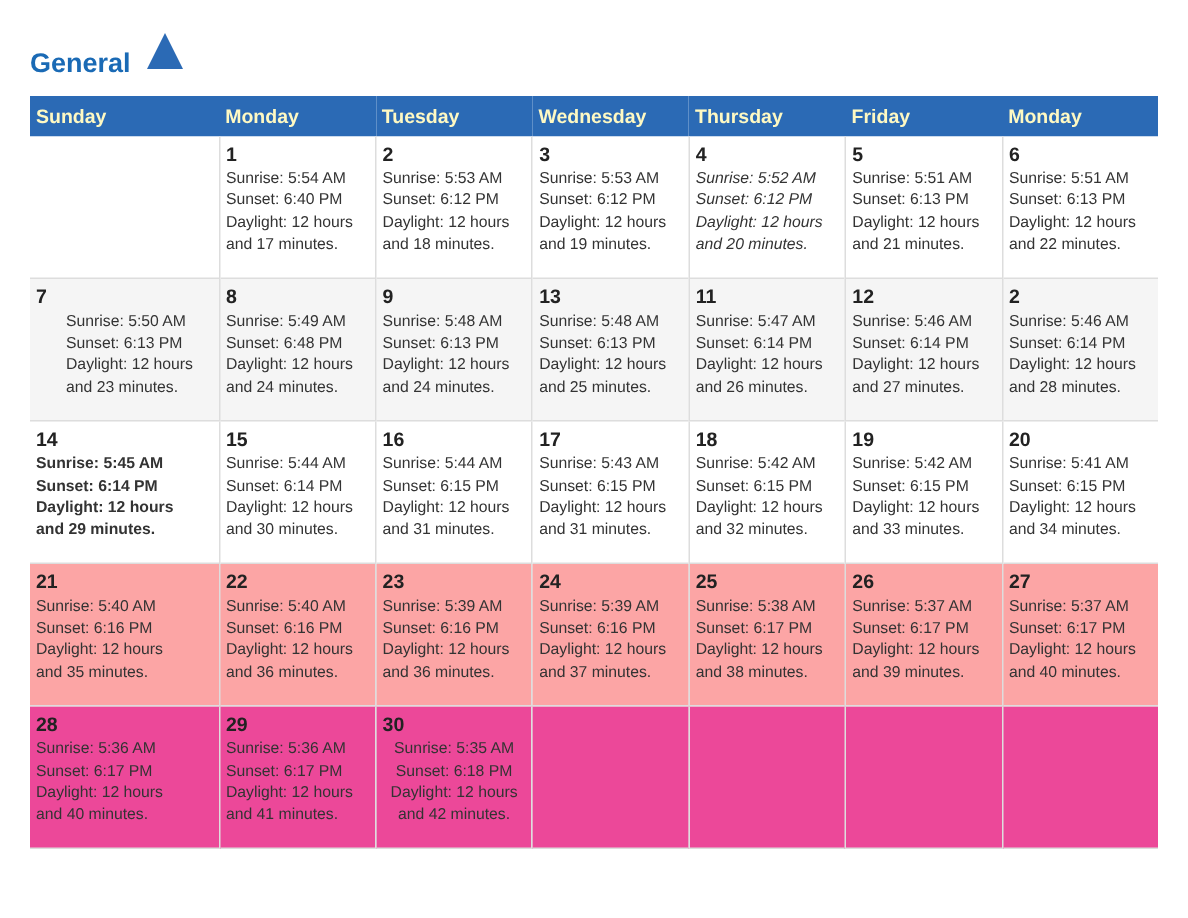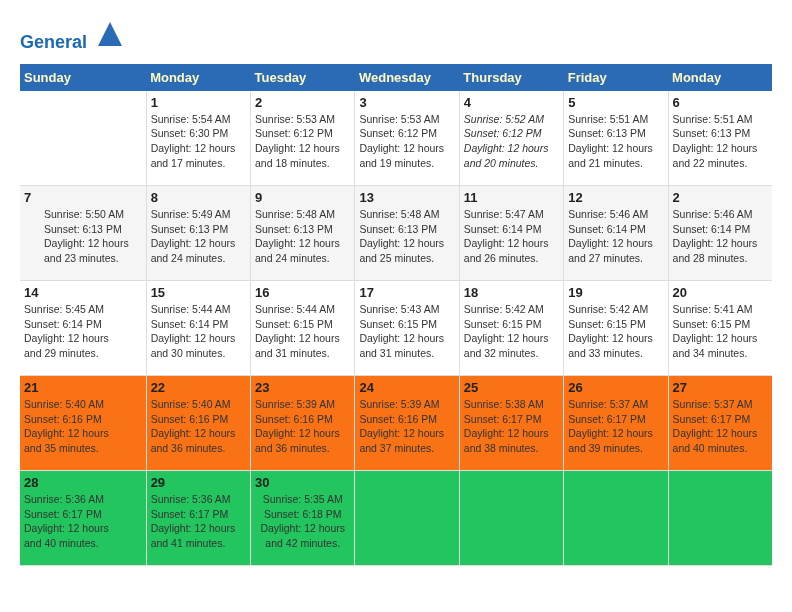--- a/index.html
+++ b/index.html
@@ -115,21 +115,21 @@
         <th>Friday</th>
         <th>Monday</th>
       </tr>
   </thead>
   <tbody id="calendar-body">
   <tr style="background: rgb(255, 255, 255);">
         <td></td>
         <td>
           <div class="day-num">1</div>
           <div class="day-info" style="white-space: pre-line;">Sunrise: 5:54 AM
-Sunset: 6:30 PM
+Sunset: 6:40 PM
 Daylight: 12 hours
 and 17 minutes.</div>
         </td>
         <td>
           <div class="day-num">2</div>
           <div class="day-info" style="white-space: pre-line;">Sunrise: 5:53 AM
 Sunset: 6:12 PM
 Daylight: 12 hours
 and 18 minutes.</div>
         </td>
@@ -166,21 +166,21 @@
         <td>
           <div class="day-num">7</div>
           <div class="day-info" style="white-space: pre-line; margin-left: 20px;">Sunrise: 5:50 AM
 Sunset: 6:13 PM
 Daylight: 12 hours
 and 23 minutes.</div>
         </td>
         <td>
           <div class="day-num">8</div>
           <div class="day-info" style="white-space: pre-line;">Sunrise: 5:49 AM
-Sunset: 6:13 PM
+Sunset: 6:48 PM
 Daylight: 12 hours
 and 24 minutes.</div>
         </td>
         <td>
           <div class="day-num">9</div>
           <div class="day-info" style="white-space: pre-line;">Sunrise: 5:48 AM
 Sunset: 6:13 PM
 Daylight: 12 hours
 and 24 minutes.</div>
         </td>
@@ -209,21 +209,21 @@
           <div class="day-num">2</div>
           <div class="day-info" style="white-space: pre-line;">Sunrise: 5:46 AM
 Sunset: 6:14 PM
 Daylight: 12 hours
 and 28 minutes.</div>
         </td>
       </tr>
       <tr style="background: rgb(255, 255, 255);">
         <td>
           <div class="day-num">14</div>
-          <div class="day-info" style="white-space: pre-line;">Sunrise: 5:45 AM
+          <div class="day-info" style="white-space: pre-line; font-weight: bold;">Sunrise: 5:45 AM
 Sunset: 6:14 PM
 Daylight: 12 hours
 and 29 minutes.</div>
         </td>
         <td>
           <div class="day-num">15</div>
           <div class="day-info" style="white-space: pre-line;">Sunrise: 5:44 AM
 Sunset: 6:14 PM
 Daylight: 12 hours
 and 30 minutes.</div>
@@ -257,21 +257,21 @@
 and 33 minutes.</div>
         </td>
         <td>
           <div class="day-num">20</div>
           <div class="day-info" style="white-space: pre-line;">Sunrise: 5:41 AM
 Sunset: 6:15 PM
 Daylight: 12 hours
 and 34 minutes.</div>
         </td>
       </tr>
-      <tr style="background: #f97316;">
+      <tr style="background: #fca5a5;">
         <td>
           <div class="day-num">21</div>
           <div class="day-info" style="white-space: pre-line;">Sunrise: 5:40 AM
 Sunset: 6:16 PM
 Daylight: 12 hours
 and 35 minutes.</div>
         </td>
         <td>
           <div class="day-num">22</div>
           <div class="day-info" style="white-space: pre-line;">Sunrise: 5:40 AM
@@ -308,21 +308,21 @@
 and 39 minutes.</div>
         </td>
         <td>
           <div class="day-num">27</div>
           <div class="day-info" style="white-space: pre-line;">Sunrise: 5:37 AM
 Sunset: 6:17 PM
 Daylight: 12 hours
 and 40 minutes.</div>
         </td>
       </tr>
-      <tr style="background: #22c55e;">
+      <tr style="background: #ec4899;">
         <td>
           <div class="day-num">28</div>
           <div class="day-info" style="white-space: pre-line;">Sunrise: 5:36 AM
 Sunset: 6:17 PM
 Daylight: 12 hours
 and 40 minutes.</div>
         </td>
         <td>
           <div class="day-num">29</div>
           <div class="day-info" style="white-space: pre-line;">Sunrise: 5:36 AM

